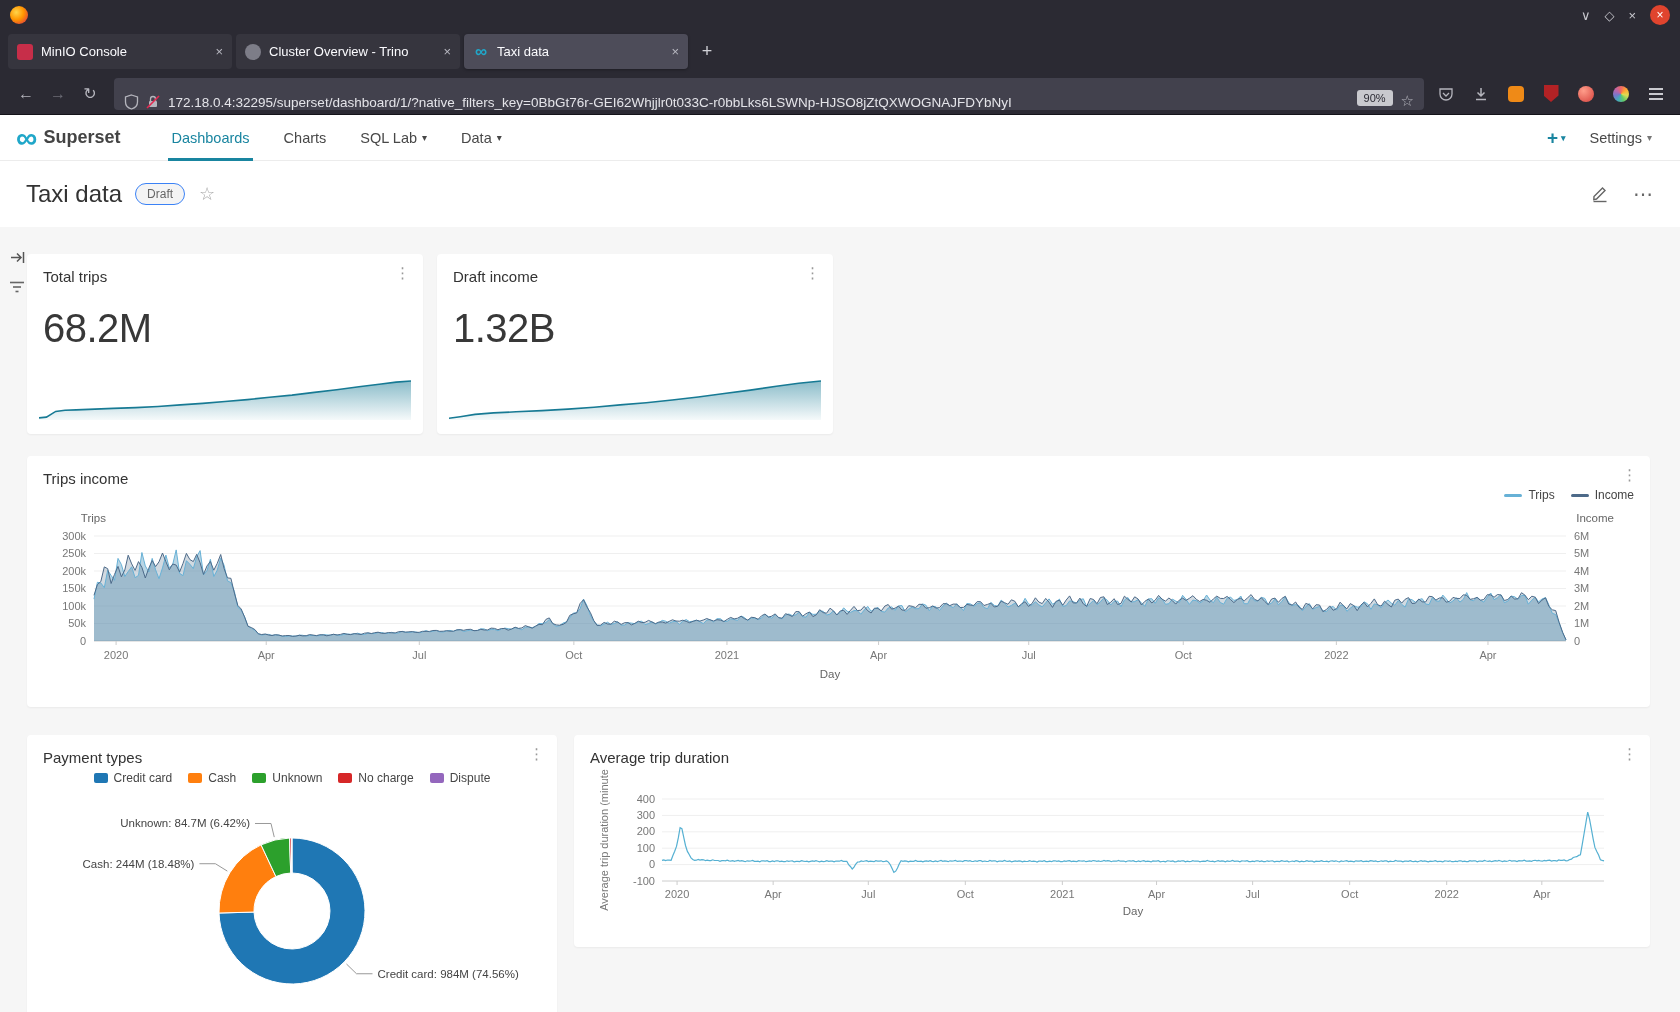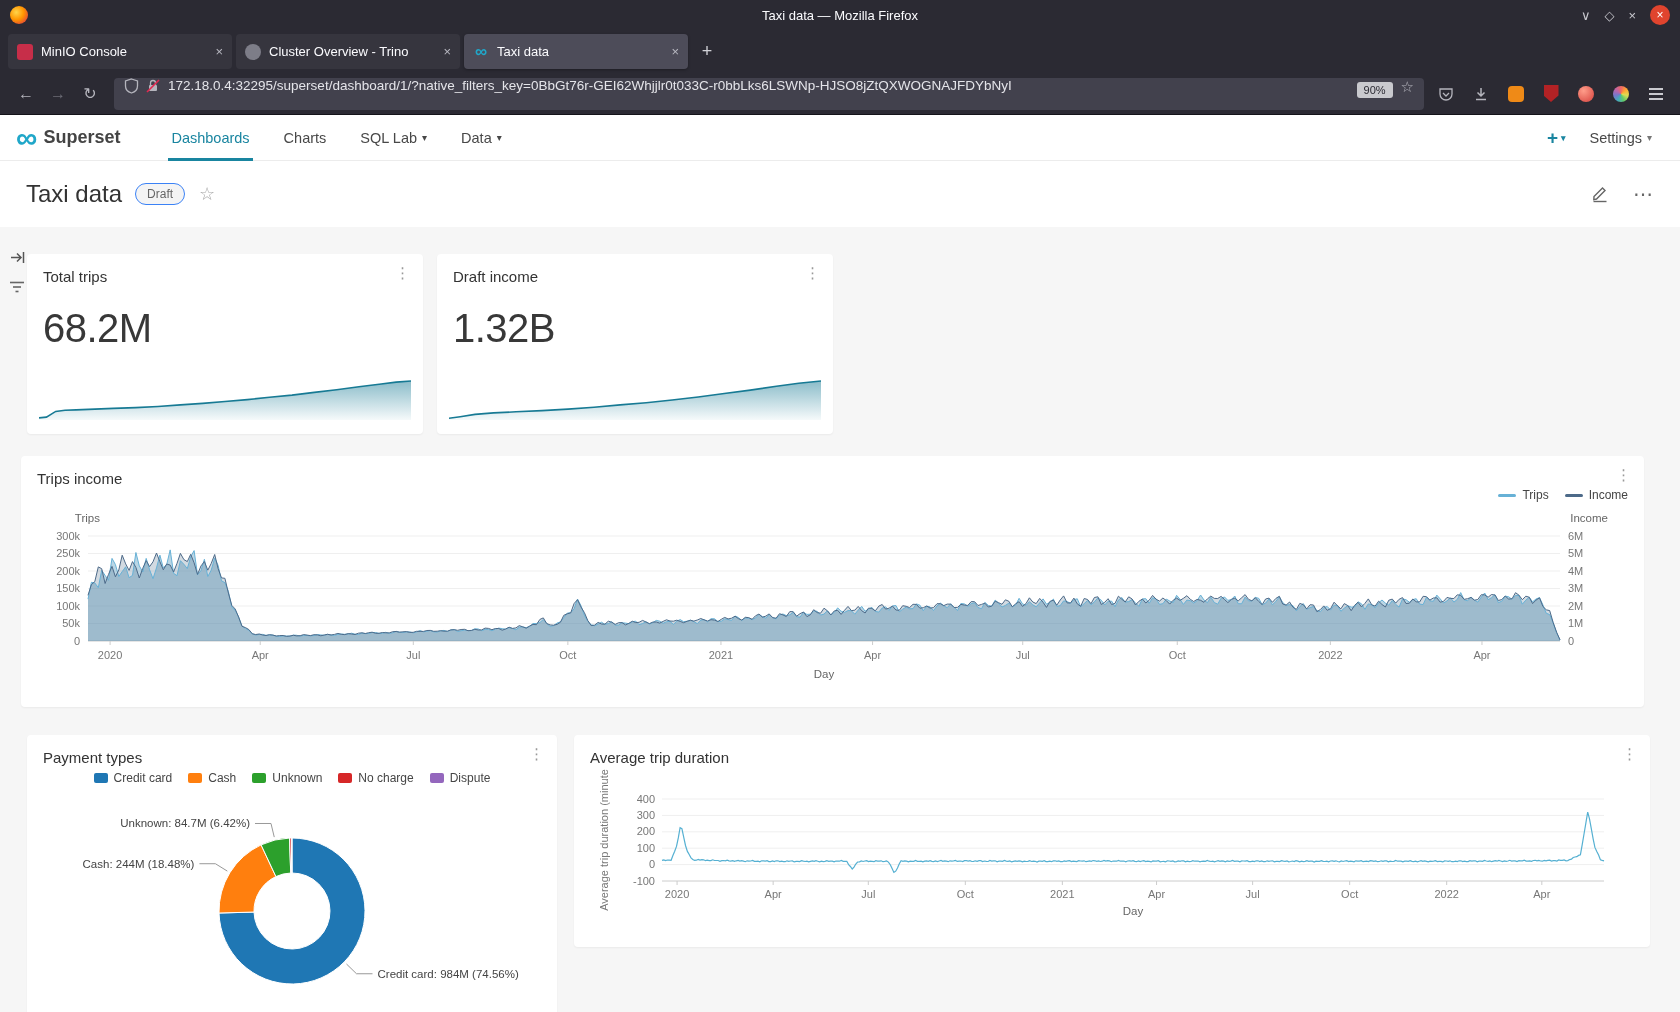--- a/index.html
+++ b/index.html
@@ -22,21 +22,21 @@
   .fav-minio{background:#c72e49;border-radius:3px}
   .fav-trino{background:#7d7d88;border-radius:50%}
   .fav-superset{color:#20a7c9;font-size:17px;font-weight:bold;line-height:16px}
   .tab-label{flex:1;white-space:nowrap;overflow:hidden;text-overflow:ellipsis}
   .tab-close{color:#b9b9c2;font-size:13px;margin-left:6px}
   .newtab-btn{width:30px;height:30px;display:flex;align-items:center;justify-content:center;color:#d2d2d8;font-size:18px;border-radius:4px}
 
   .urlbar{height:42px;background:#2b2a33;display:flex;align-items:center;padding:0 10px;flex:none;border-bottom:1px solid #141319}
   .nav-btn{width:32px;height:32px;display:flex;align-items:center;justify-content:center;color:#b5b5bd;font-size:16px;border-radius:4px;flex:none}
   .nav-btn.dim{color:#6c6c76}
-  .url-field{flex:1;height:32px;background:#42414d;border-radius:4px;display:flex;align-items:flex-start;margin:0 8px;padding:0 10px;min-width:0}
+  .url-field{flex:1;height:32px;background:#42414d;border-radius:4px;display:flex;align-items:flex-end;margin:0 8px;padding:0 10px;min-width:0}
   .url-text{color:#e4e4e9;font-size:13.5px;white-space:nowrap;overflow:hidden;text-overflow:ellipsis;flex:1;margin-left:8px}
   .zoom-pill{background:#c9c9ce;color:#2b2a33;font-size:11px;border-radius:3px;padding:2px 7px;margin:4px 8px;flex:none}
   .url-star{color:#b5b5bd;font-size:15px;flex:none}
   .toolbar-icons{display:flex;align-items:center;gap:7px;flex:none}
   .tool-ic{width:28px;height:28px;display:flex;align-items:center;justify-content:center;border-radius:4px;color:#b5b5bd}
   .badge-orange{width:16px;height:16px;border-radius:4px;background:#ef8a17}
   .shield-red{width:15px;height:17px;background:#b32225;clip-path:polygon(0 0,100% 0,100% 62%,50% 100%,0 62%)}
   .avatar-pink{width:16px;height:16px;border-radius:50%;background:radial-gradient(circle at 35% 30%,#ff9d8a,#e25d54 70%)}
   .pinwheel{width:16px;height:16px;border-radius:50%;background:conic-gradient(#e66,#fa3,#dd5,#6c6,#4ab,#77c,#b6a,#e66)}
   .hamburger{display:flex;flex-direction:column;gap:3px}
@@ -86,21 +86,20 @@
   .legend-line{width:18px;height:3px;border-radius:2px}
   .legend-sw{width:14px;height:10px;border-radius:2px}
 </style>
 </head>
 <body>
 
 <div class="screen">
 
   <div class="titlebar">
     <span class="ff-logo"></span>
-    <span class="win-title">Taxi data — Mozilla Firefox</span>
     <span class="win-controls">
       <span class="wc">∨</span>
       <span class="wc">◇</span>
       <span class="wc">×</span>
       <span class="wc-close">×</span>
     </span>
   </div>
 
   <div class="tabbar">
       <div class="tab">
@@ -250,21 +249,21 @@
               <linearGradient id="spark-income-g" x1="0" y1="0" x2="0" y2="1">
                 <stop offset="0%" stop-color="#177a94" stop-opacity="0.5"></stop>
                 <stop offset="100%" stop-color="#177a94" stop-opacity="0.04"></stop>
               </linearGradient>
             </defs>
             <path d="M0 44L0.0 42.2L11.2 40.7L26.0 38.4L44.6 36.9L67.0 35.8L93.0 34.6L119.0 33.1L145.1 31.2L171.1 28.9L197.2 26.7L223.2 24.0L249.2 21.0L275.3 17.5L301.3 14.1L327.4 10.3L349.7 7.3L372.0 5.0L372 44Z" fill="url(#spark-income-g)"></path>
             <path d="M0.0 42.2L11.2 40.7L26.0 38.4L44.6 36.9L67.0 35.8L93.0 34.6L119.0 33.1L145.1 31.2L171.1 28.9L197.2 26.7L223.2 24.0L249.2 21.0L275.3 17.5L301.3 14.1L327.4 10.3L349.7 7.3L372.0 5.0" fill="none" stroke="#177a94" stroke-width="1.6"></path>
           </svg>
       </div>
 
-      <div class="card" style="left:21px;top:229px;width:1623px;height:251px">
+      <div class="card" style="left:27px;top:229px;width:1623px;height:251px">
         <span class="card-title">Trips income</span>
         <span class="kebab">⋮</span>
         <div class="legend-row" style="top:32px;right:16px">
             <span class="legend-item">
               <span class="legend-line" style="background: rgb(103, 177, 214);"></span>
               <span>Trips</span>
             </span>
             <span class="legend-item">
               <span class="legend-line" style="background: rgb(77, 106, 137);"></span>
               <span>Income</span>

